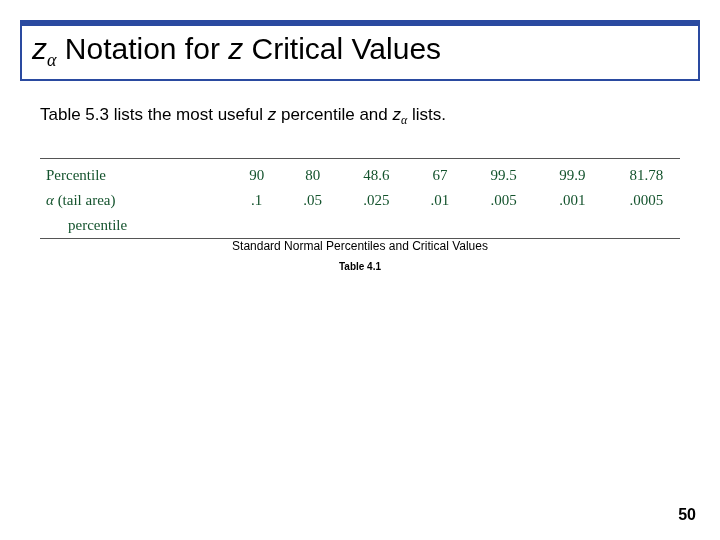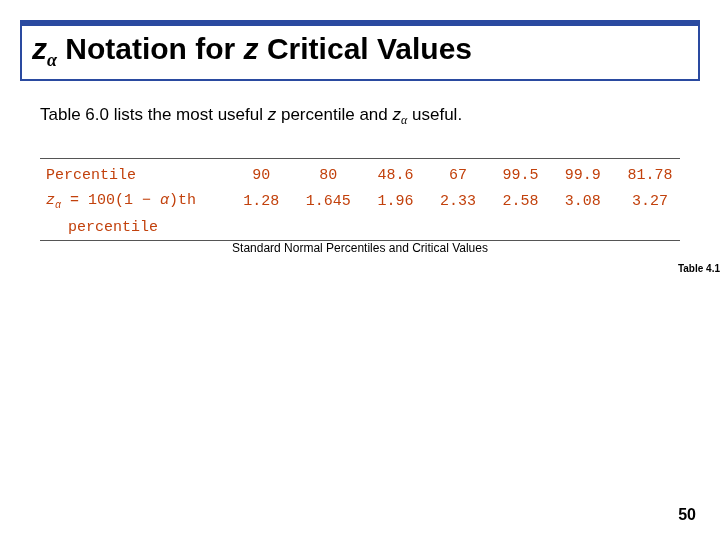--- a/index.html
+++ b/index.html
@@ -14,54 +14,53 @@
   }
   .title-box {
     margin: 20px 20px 0 20px;
     border: 2px solid #2a4aa0;
     border-top-width: 6px;
     padding: 6px 10px 8px 10px;
   }
   .title-text {
     font-size: 30px;
     color: #000;
-    font-weight: bold;
   }
   .title-text .italic { font-style: italic; }
   .title-text .sub { font-size: 18px; vertical-align: sub; font-style: italic; font-family: 'Times New Roman', serif; }
   .intro {
     margin: 24px 40px 0 40px;
     font-size: 17px;
     color: #000;
   }
   .intro .italic { font-style: italic; }
   .intro .sub { font-size: 12px; vertical-align: sub; font-style: italic; font-family: 'Times New Roman', serif; }
   .table-wrap {
     margin: 30px 40px 0 40px;
   }
   table {
     width: 100%;
     border-collapse: collapse;
-    font-family: Liberation Mono, monospace;
+    font-family: Liberation Serif, serif;
     font-size: 15px;
-    color: #c2410c;
+    color: #14532d;
   }
   table tr.top-rule td { border-top: 1px solid #555; }
   table tr.bot-rule td { border-bottom: 1px solid #555; }
   table td { padding: 4px 6px; }
   .rowlabel { text-align: left; white-space: nowrap; width: 150px; }
   .num { text-align: center; padding-left: 18px; }
   .serif-i { font-style: italic; }
   .ssub { font-size: 10px; vertical-align: sub; font-style: italic; }
   .caption1 {
     text-align: center;
     font-size: 12px;
   }
   .caption2 {
-    text-align: right;
+    text-align: center;
     font-size: 10px;
     font-weight: bold;
     margin-top: 8px;
   }
   .pagenum {
     position: absolute;
     right: 24px;
     bottom: 16px;
     font-size: 16px;
     font-weight: bold;
@@ -70,48 +69,48 @@
 </head>
 <body>
 
 <div class="title-box">
   <div class="title-text">
     <span class="italic">z</span><span class="sub">α</span><span> Notation for </span><span class="italic">z</span><span> Critical Values</span>
   </div>
 </div>
 
 <div class="intro">
-  <span>Table 6.0 lists the most useful </span><span class="italic">z</span><span> percentile and </span><span class="italic">z</span><span class="sub">α</span><span> useful.</span>
+  <span>Table 5.3 lists the most useful </span><span class="italic">z</span><span> percentile and </span><span class="italic">z</span><span class="sub">α</span><span> lists.</span>
 </div>
 
 <div class="table-wrap">
   <table>
     <tbody>
         <tr class="top-rule">
           <td colspan="8" style="padding:0;height:4px"></td>
         </tr>
     <tr>
       <td class="rowlabel">Percentile</td>
       <td class="num">90</td>
       <td class="num">80</td>
       <td class="num">48.6</td>
       <td class="num">67</td>
       <td class="num">99.5</td>
       <td class="num">99.9</td>
       <td class="num">81.78</td>
     </tr>
     <tr>
-      <td class="rowlabel"><span class="serif-i">z</span><span class="ssub">α</span><span> = 100(1 − </span><span class="serif-i">α</span><span>)th</span></td>
-      <td class="num">1.28</td>
-      <td class="num">1.645</td>
-      <td class="num">1.96</td>
-      <td class="num">2.33</td>
-      <td class="num">2.58</td>
-      <td class="num">3.08</td>
-      <td class="num">3.27</td>
+      <td class="rowlabel"><span class="serif-i">α</span><span> (tail area)</span></td>
+      <td class="num">.1</td>
+      <td class="num">.05</td>
+      <td class="num">.025</td>
+      <td class="num">.01</td>
+      <td class="num">.005</td>
+      <td class="num">.001</td>
+      <td class="num">.0005</td>
     </tr>
     <tr class="bot-rule">
       <td class="rowlabel" style="padding-left:28px">percentile</td>
       <td colspan="7"></td>
     </tr>
   </tbody>
     </table>
 </div>
 
 <div class="caption1">Standard Normal Percentiles and Critical Values</div>

